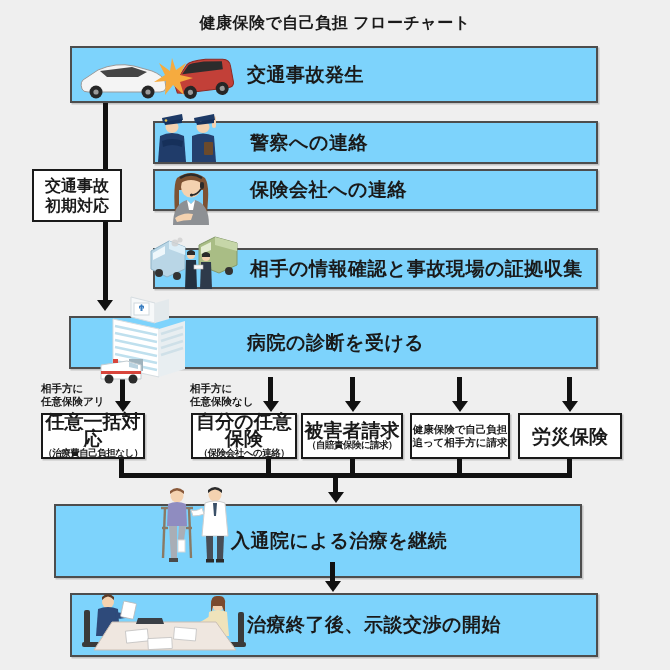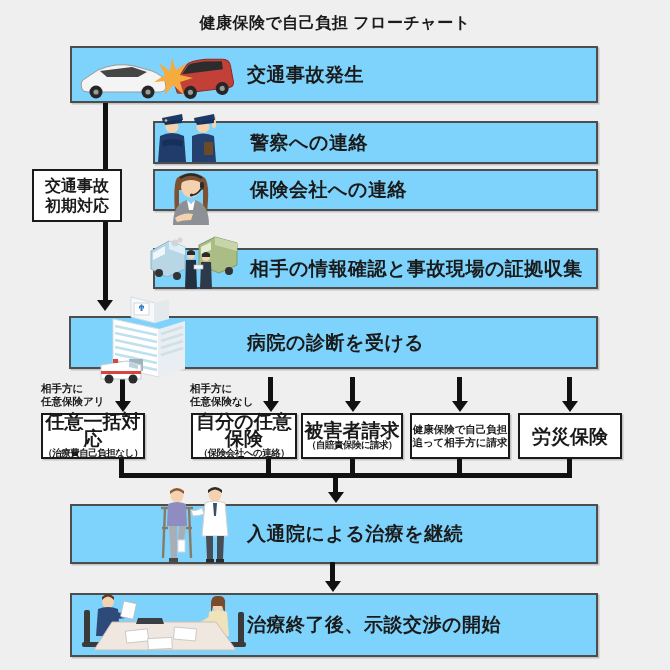--- a/index.html
+++ b/index.html
@@ -35,21 +35,21 @@
   </div>
   <div class="box" style="left:153px;top:169px;width:445px;height:42px;">
     <span class="lbl" style="padding-left:95px;">保険会社への連絡</span>
   </div>
   <div class="box" style="left:153px;top:248px;width:445px;height:41px;text-align:center;">
     <span class="lbl" style="padding-left:95px;">相手の情報確認と事故現場の証拠収集</span>
   </div>
   <div class="box" style="left:69px;top:316px;width:529px;height:53px;">
     <span class="lbl" style="padding-left:176px;">病院の診断を受ける</span>
   </div>
-  <div class="box" style="left:70px;top:504px;width:528px;height:60px;">
+  <div class="box" style="left:54px;top:504px;width:528px;height:74px;">
     <span class="lbl" style="padding-left:175px;">入通院による治療を継続</span>
   </div>
   <div class="box" style="left:70px;top:593px;width:528px;height:64px;">
     <span class="lbl" style="padding-left:175px;">治療終了後、示談交渉の開始</span>
   </div>
 
   <div class="vline" style="left:103px;top:103px;height:197px;"></div>
   <div class="ahead" style="left:97px;top:300px;"></div>
   <div class="phasebox" style="left:32px;top:169px;width:90px;height:53px;">
     <div>交通事故</div>

